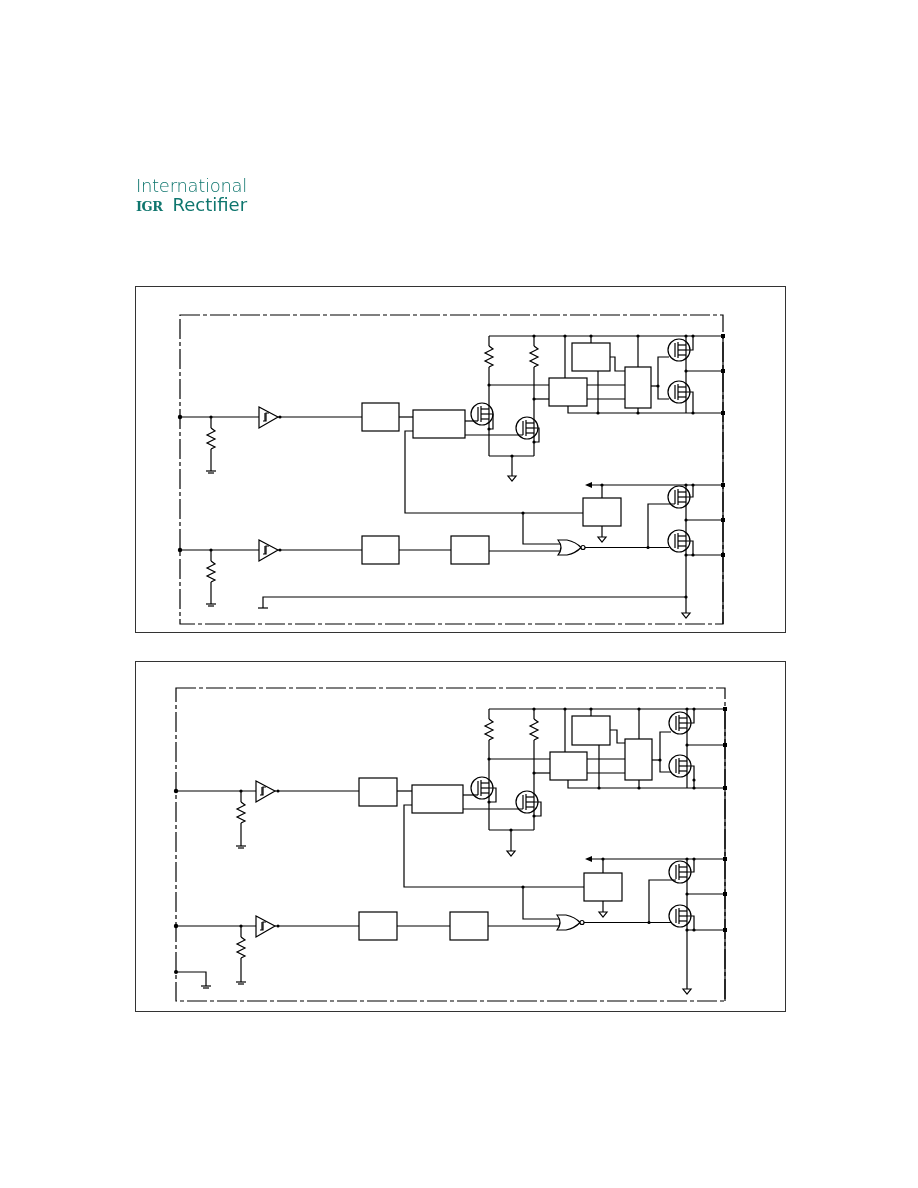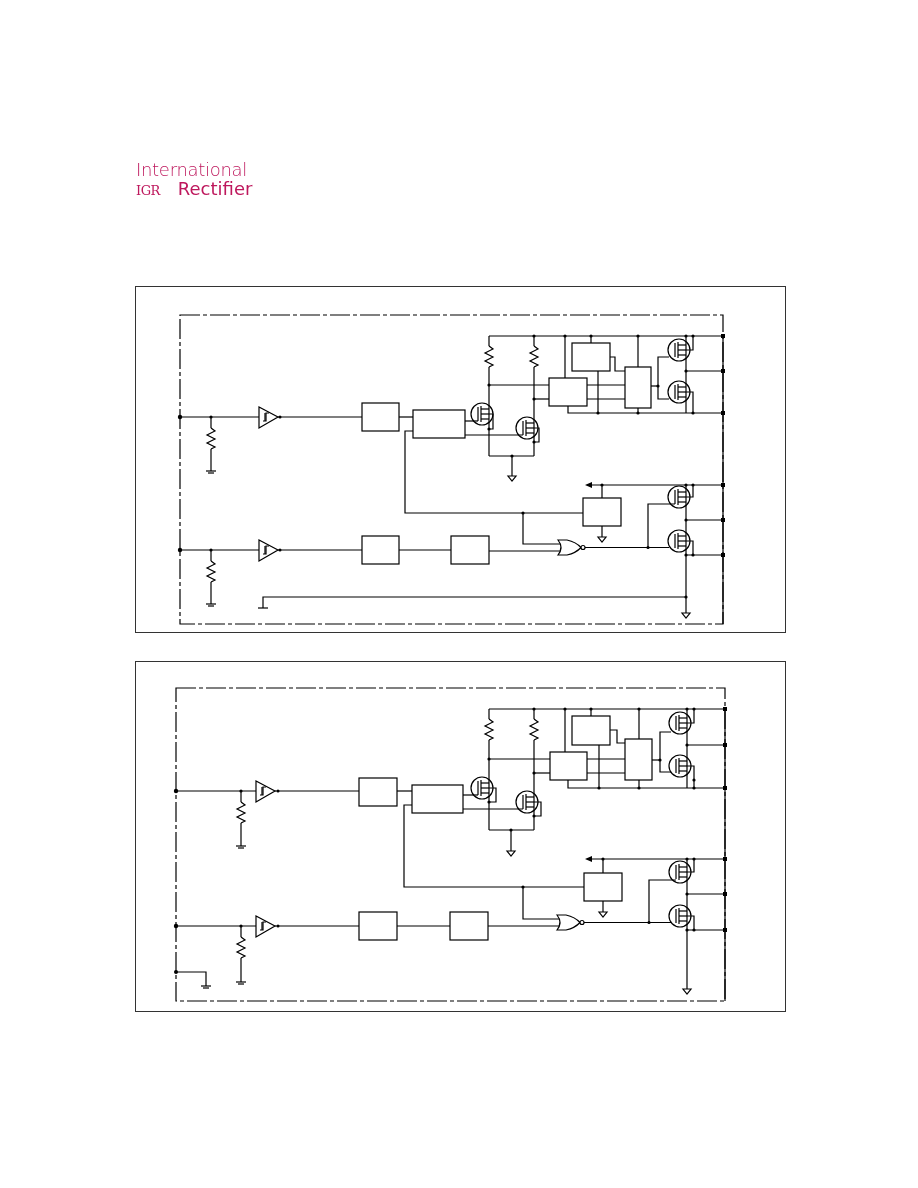--- a/index.html
+++ b/index.html
@@ -1,20 +1,20 @@
 <!DOCTYPE html>
 <html><head>
 <meta charset="utf-8">
 <style>
   html, body { margin: 0; padding: 0; background: #ffffff; }
   body { width: 918px; height: 1188px; position: relative; overflow: hidden; font-family: "Liberation Sans", sans-serif; }
-  .logo { position: absolute; left: 136px; top: 160px; width: 110px; color: #be185d; }
+  .logo { position: absolute; left: 136px; top: 176px; width: 110px; color: #0f766e; }
   .logo .l1 { font-family: "DejaVu Sans", sans-serif; font-weight: 200; font-size: 18px; letter-spacing: -0.3px; line-height: 19px; display: block; }
   .logo .l2 { font-family: "DejaVu Sans", sans-serif; font-size: 18px; line-height: 19px; display: block; white-space: nowrap; }
-  .logo .mark { font-family: "DejaVu Serif", serif; font-weight: normal; font-size: 13px; letter-spacing: -0.5px; margin-right: 18px; }
+  .logo .mark { font-family: "DejaVu Serif", serif; font-weight: bold; font-size: 13px; letter-spacing: -0.5px; margin-right: 10px; }
   .panel { position: absolute; border: 1px solid #333; background: #fff; }
   #panel1 { left: 135px; top: 286px; width: 649px; height: 345px; }
   #panel2 { left: 135px; top: 661px; width: 649px; height: 349px; }
   svg { position: absolute; left: 0; top: 0; }
   svg .w { stroke: #000; stroke-width: 1.2; fill: none; }
   svg .b { stroke: #000; stroke-width: 1.2; fill: #fff; }
   svg .d { fill: #000; }
   svg .dash { stroke: #000; stroke-width: 1.2; fill: none; stroke-dasharray: 20 3 4 3; }
 </style>
 </head>

